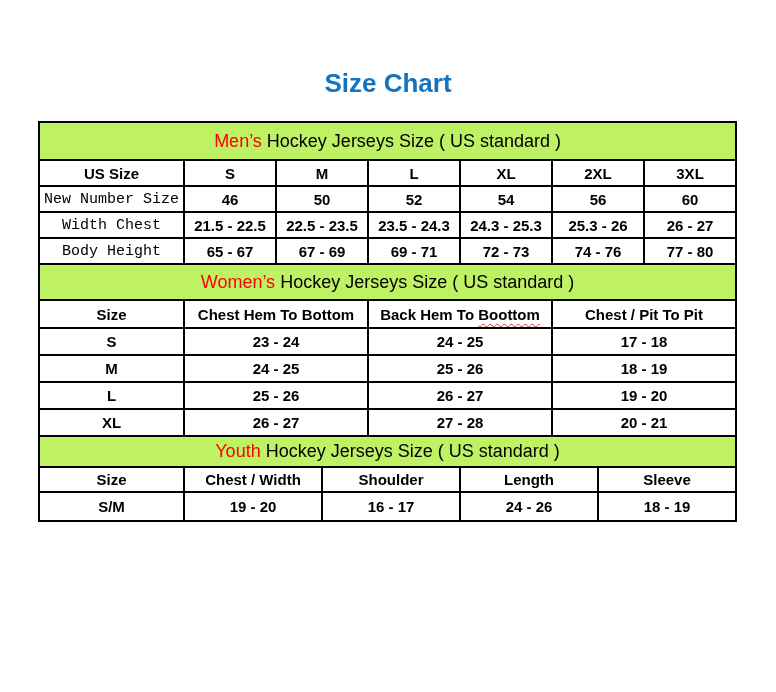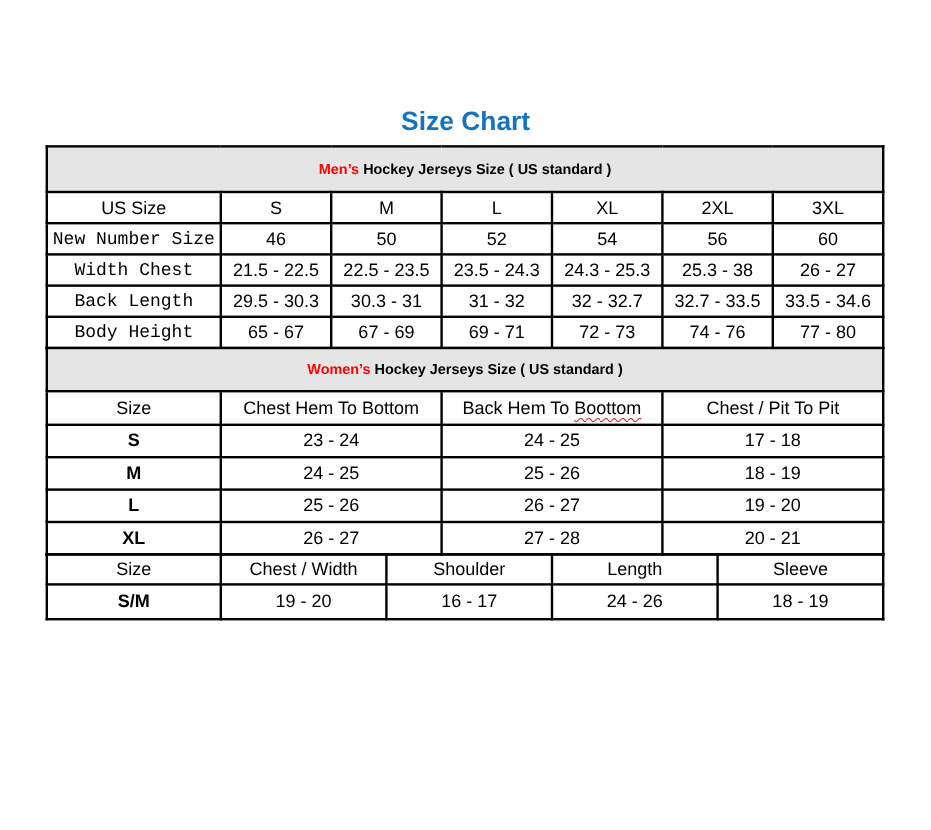--- a/index.html
+++ b/index.html
@@ -7,23 +7,23 @@
     width: 776px; height: 692px;
     background: #ffffff;
     font-family: "Liberation Sans", "DejaVu Sans", sans-serif;
     color: #000000;
     overflow: hidden;
   }
   .page { position: relative; width: 776px; height: 692px; }
 
   .title {
     margin: 0;
-    padding-top: 88px;
+    padding-top: 68px;
     text-align: center;
-    font-size: 22px;
+    font-size: 26px;
     font-weight: bold;
     color: #1473BE;
     letter-spacing: 0px;
   }
 
   .tables {
     position: absolute;
     left: 38px;
     top: 121px;
     width: 697px;
@@ -38,27 +38,27 @@
 
   th, td {
     border: 2px solid #000000;
     text-align: center;
     vertical-align: middle;
     font-size: 15px;
     padding: 0 2px;
     overflow: hidden;
     white-space: nowrap;
   }
-  th { font-weight: normal; }
-  td { font-weight: normal; }
+  th { font-weight: bold; }
+  td { font-weight: bold; }
 
   td.banner {
-    background: #e5e5e5;
-    font-weight: bold;
-    font-size: 12px;
+    background: #bef264;
+    font-weight: normal;
+    font-size: 18px;
   }
   .banner .hl { color: #FF0000; }
   td.banner-men   { height: 36px; }
   td.banner-women { height: 34px; }
   td.banner-youth { height: 29px; }
 
   .men-table th,   .men-table td.cell,   .men-table td.rowlabel   { height: 24px; }
   .women-table th  { height: 26px; }
   .women-table td.cell, .women-table th.rowlabel { height: 25px; }
   .youth-table th  { height: 23px; }
@@ -119,31 +119,22 @@
         <td class="cell">54</td>
         <td class="cell">56</td>
         <td class="cell">60</td>
       </tr>
       <tr>
         <td class="rowlabel">Width Chest</td>
         <td class="cell">21.5 - 22.5</td>
         <td class="cell">22.5 - 23.5</td>
         <td class="cell">23.5 - 24.3</td>
         <td class="cell">24.3 - 25.3</td>
-        <td class="cell">25.3 - 38</td>
+        <td class="cell">25.3 - 26</td>
         <td class="cell">26 - 27</td>
-      </tr>
-      <tr>
-        <td class="rowlabel">Back Length</td>
-        <td class="cell">29.5 - 30.3</td>
-        <td class="cell">30.3 - 31</td>
-        <td class="cell">31 - 32</td>
-        <td class="cell">32 - 32.7</td>
-        <td class="cell">32.7 - 33.5</td>
-        <td class="cell">33.5 - 34.6</td>
       </tr>
       <tr>
         <td class="rowlabel">Body Height</td>
         <td class="cell">65 - 67</td>
         <td class="cell">67 - 69</td>
         <td class="cell">69 - 71</td>
         <td class="cell">72 - 73</td>
         <td class="cell">74 - 76</td>
         <td class="cell">77 - 80</td>
       </tr>
@@ -202,20 +193,26 @@
 
     <table class="youth-table">
       <colgroup>
         <col style="width:145px">
           <col style="width:138px">
           <col style="width:138px">
         <col style="width:138px">
           <col style="width:138px">
       </colgroup>
       <tbody>
+          <tr>
+        <td class="banner banner-youth" colspan="5">
+          <span class="hl">Youth</span>
+          <span>Hockey Jerseys Size ( US standard )</span>
+        </td>
+      </tr>
       <tr>
         <th>Size</th>
         <th>Chest / Width</th>
         <th>Shoulder</th>
         <th>Length</th>
         <th>Sleeve</th>
       </tr>
       <tr>
         <th class="rowlabel">S/M</th>
         <td class="cell">19 - 20</td>

